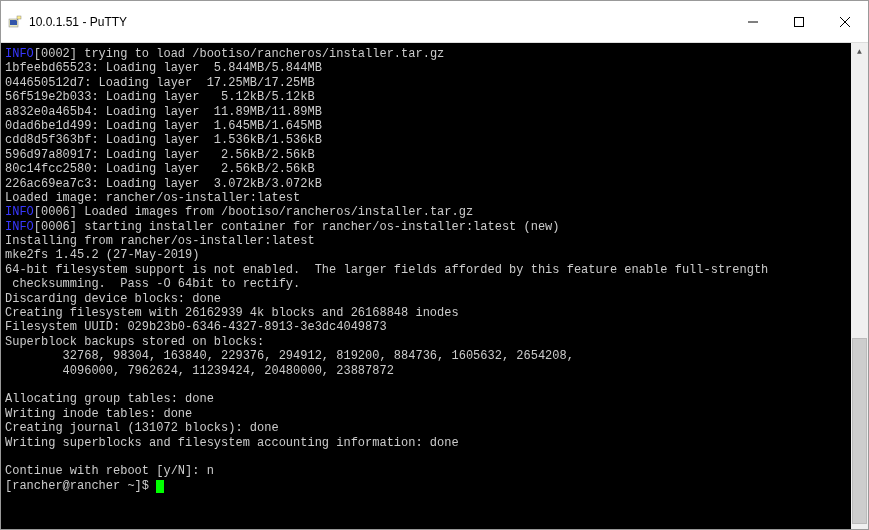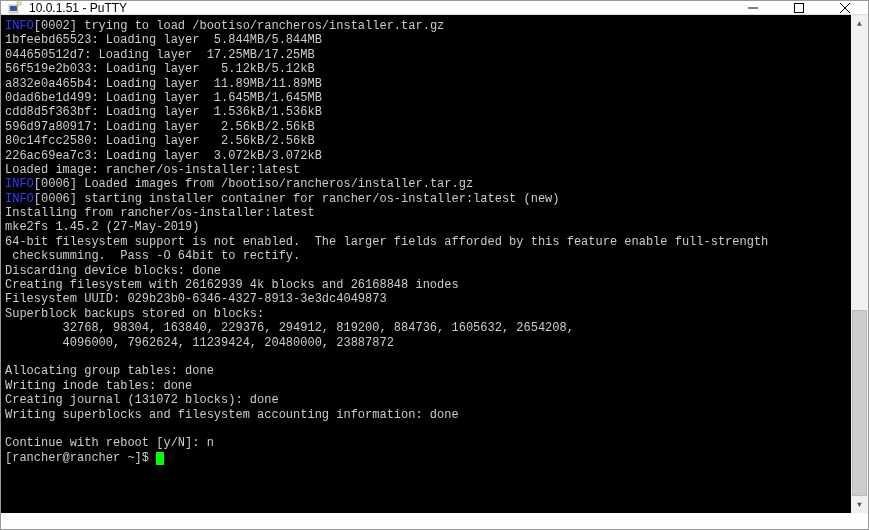--- a/index.html
+++ b/index.html
@@ -10,21 +10,21 @@
     body {
       width: 869px;
       height: 530px;
       font-family: 'Consolas', 'Courier New', monospace;
       font-size: 12px;
       background: #fff;
       overflow: hidden;
       border: 1px solid #999;
     }
     .titlebar {
-      height: 14px;
+      height: 42px;
       background: #fff;
       display: flex;
       align-items: center;
       padding-left: 6px;
       border-bottom: 1px solid #ddd;
       justify-content: space-between;
     }
     .titlebar-icon {
       width: 16px;
       height: 16px;

